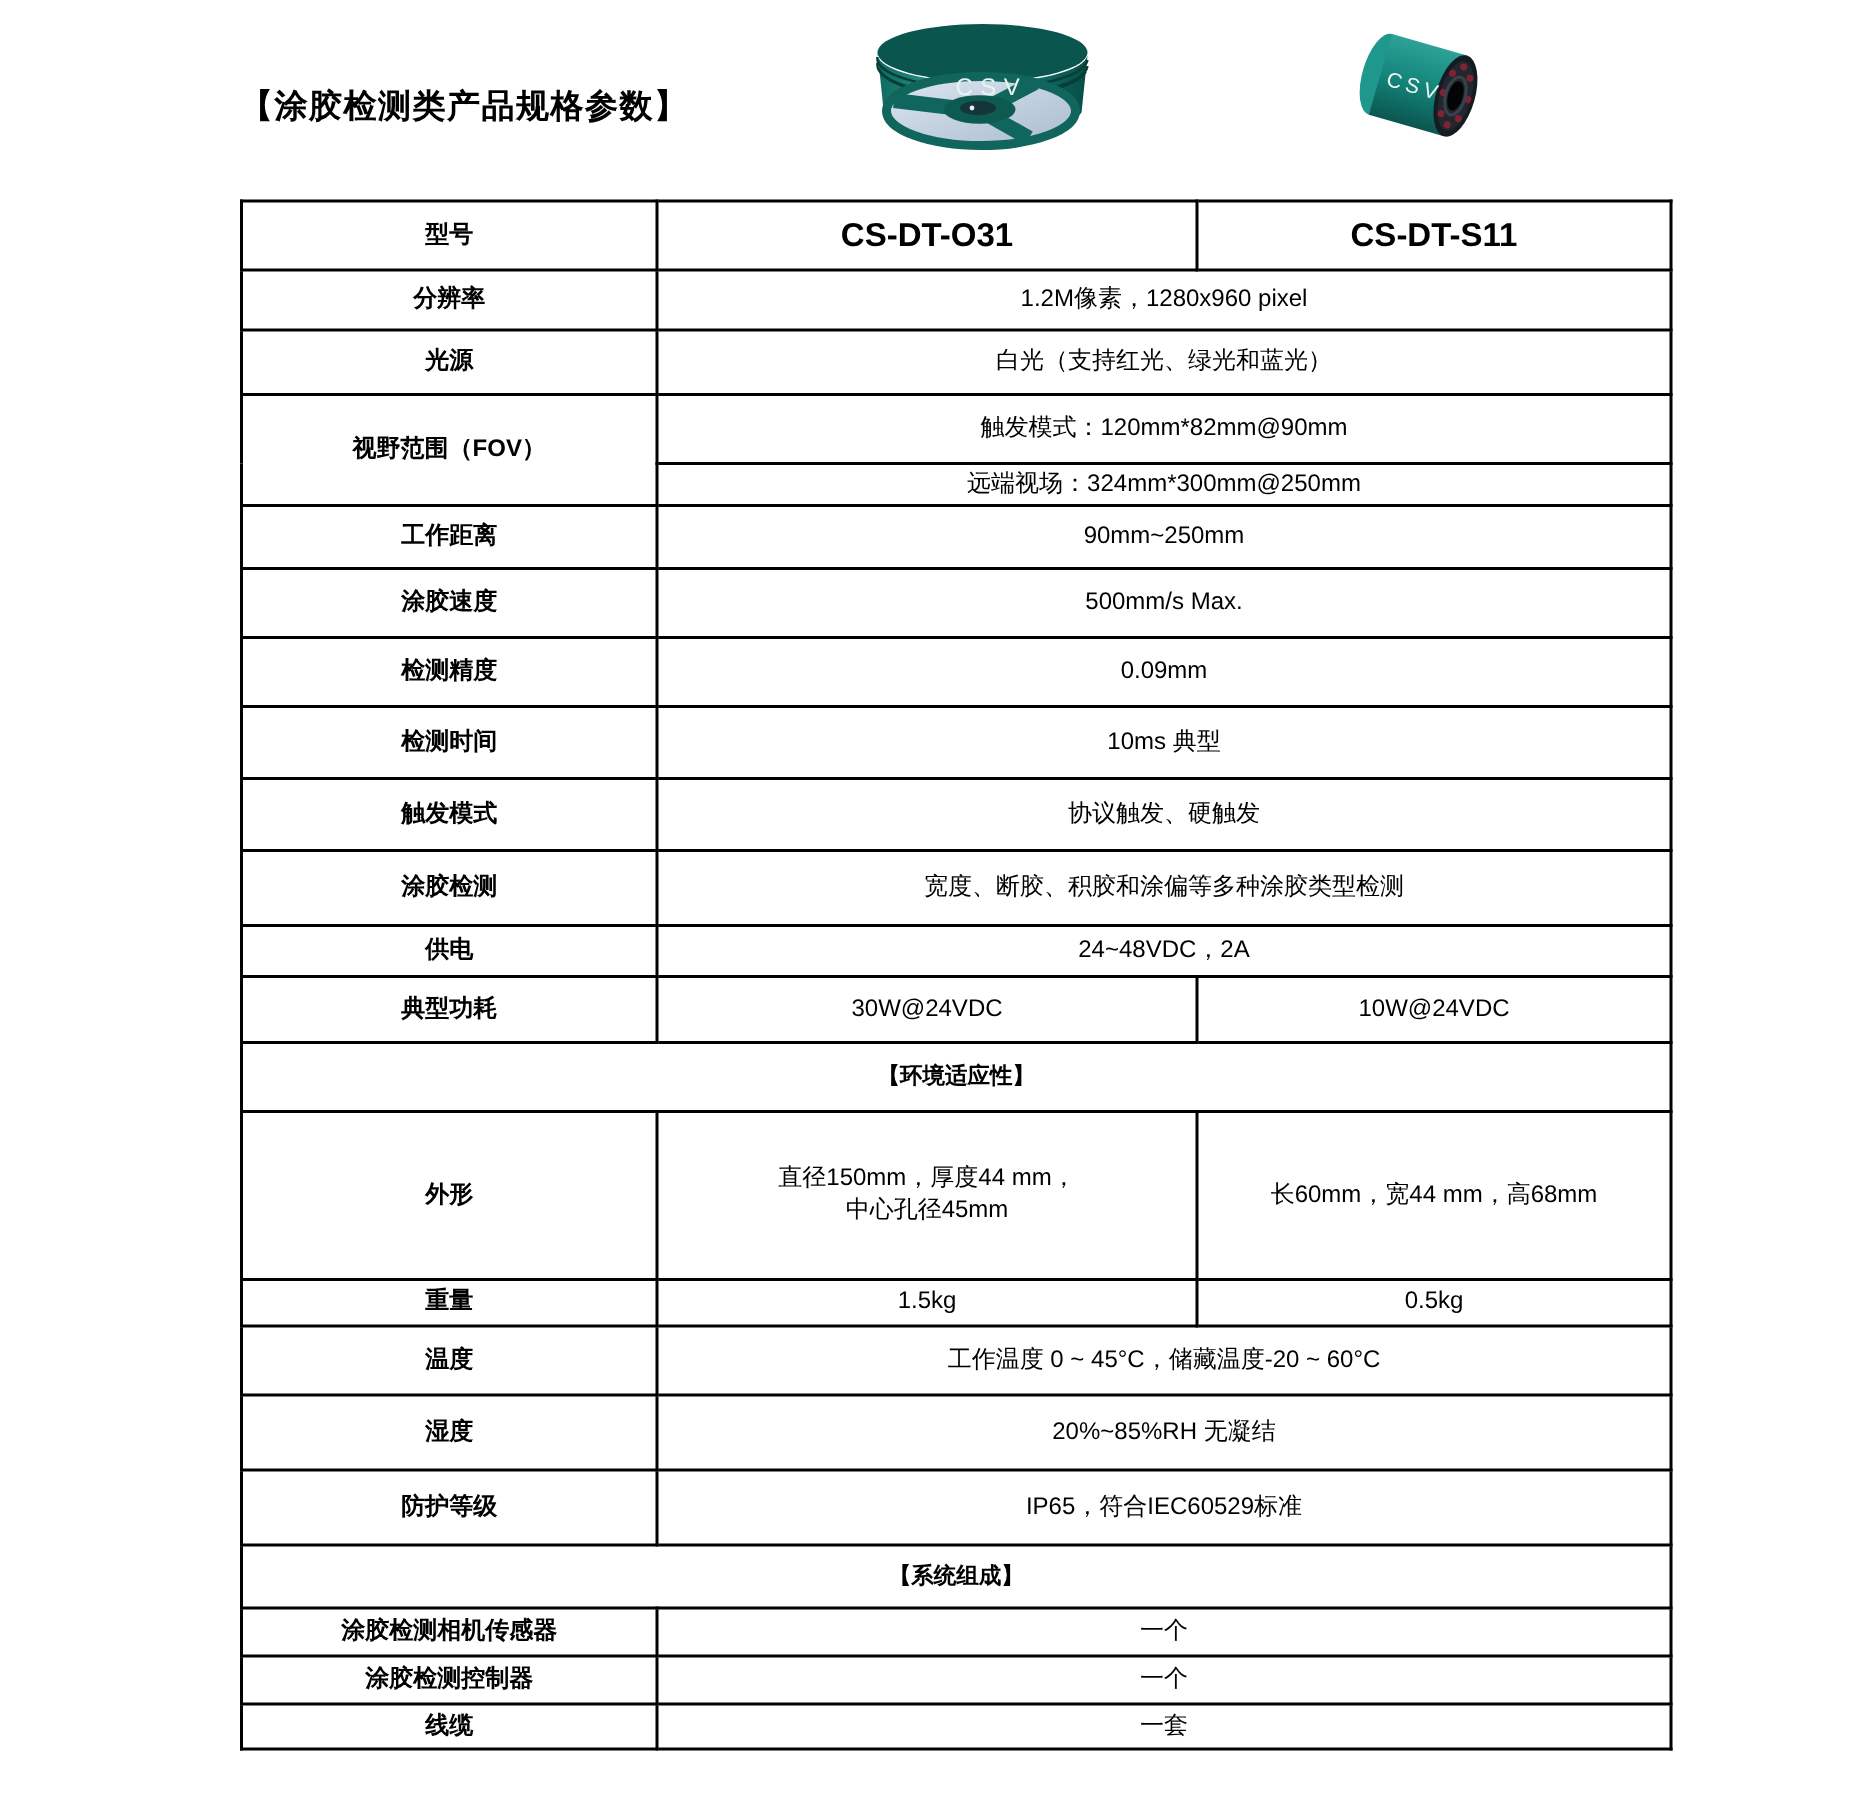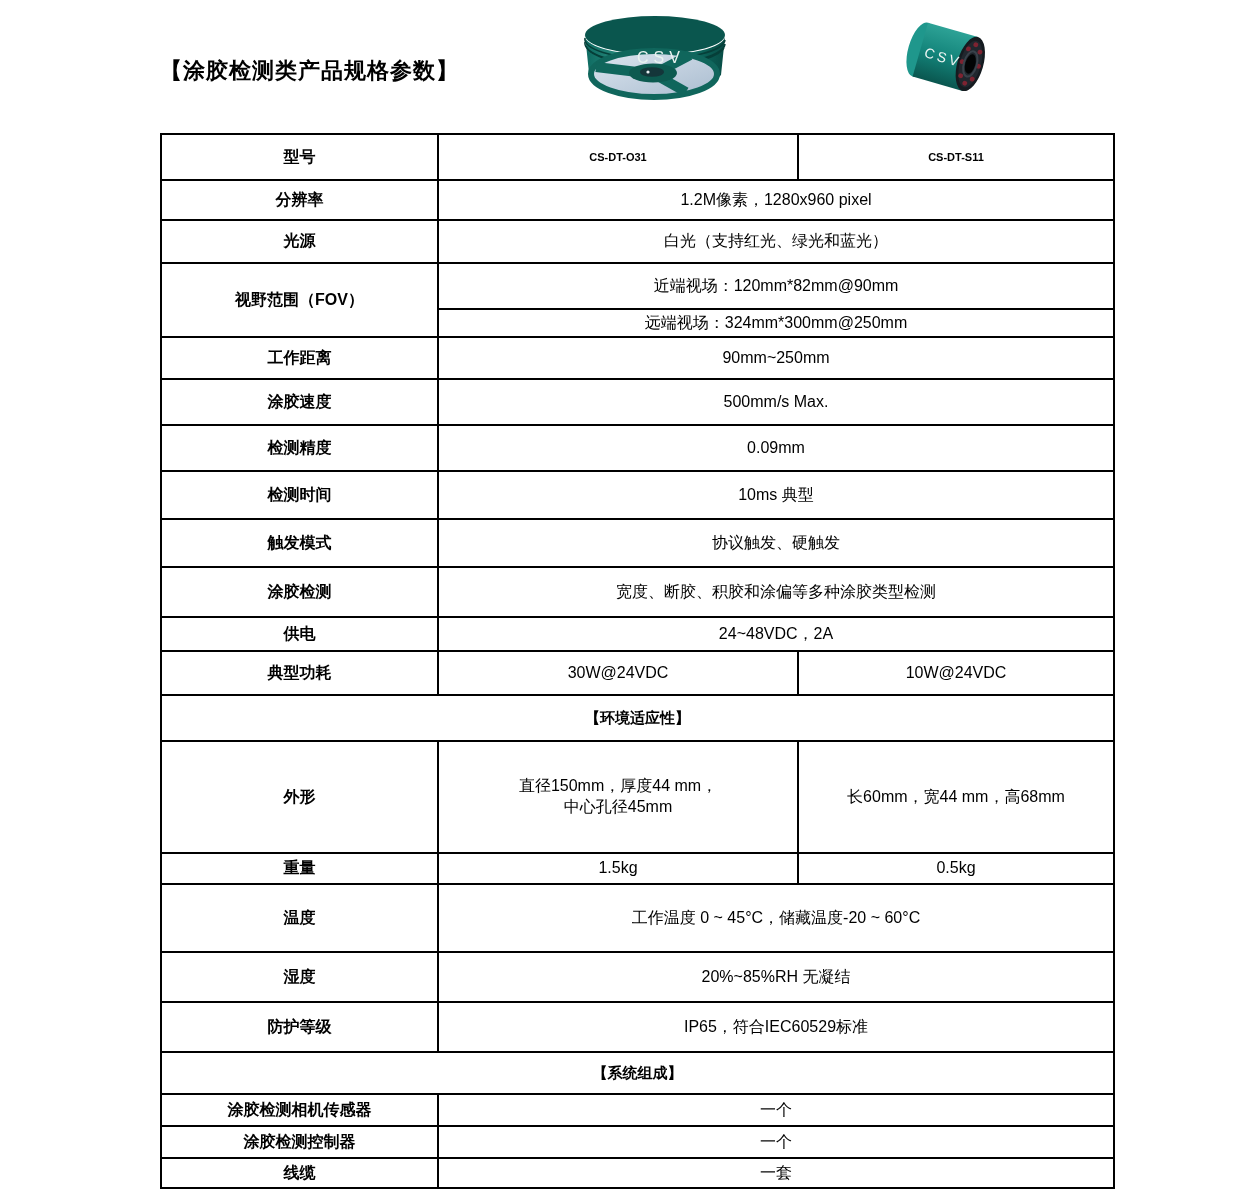--- a/index.html
+++ b/index.html
@@ -22,21 +22,21 @@
     font-size:16px;
     border-radius:20px;
   }
   table.spec td{
     border:2px solid #000;
     text-align:center;vertical-align:middle;
     padding:2px 8px;line-height:1.3;
     overflow:hidden;
   }
   td.lbl{font-weight:bold;}
-  td.model{font-weight:bold;font-size:11px;}
+  td.model{font-weight:bold;font-size:22px;}
   td.sect{font-weight:bold;font-size:15px;}
   td.thin-b{border-bottom-width:1px;}
   td.thin-t{border-top-width:1px;}
   .two-line span{display:block;}
 </style>
 </head>
 <body>
 
 <div class="page-title">【涂胶检测类产品规格参数】</div>
 
@@ -119,21 +119,21 @@
     <td colspan="2">1.2M像素，1280x960 pixel</td>
   </tr>
 
   <tr style="height:43px">
     <td class="lbl">光源</td>
     <td colspan="2">白光（支持红光、绿光和蓝光）</td>
   </tr>
 
   <tr style="height:46px">
     <td class="lbl" rowspan="2">视野范围（FOV）</td>
-    <td colspan="2" class="thin-b">近端视场：120mm*82mm@90mm</td>
+    <td colspan="2" class="thin-b">触发模式：120mm*82mm@90mm</td>
   </tr>
   <tr style="height:28px">
     <td colspan="2" class="thin-t">远端视场：324mm*300mm@250mm</td>
   </tr>
 
   <tr style="height:42px">
     <td class="lbl">工作距离</td>
     <td colspan="2">90mm~250mm</td>
   </tr>
 
@@ -185,21 +185,21 @@
     </td>
     <td>长60mm，宽44 mm，高68mm</td>
   </tr>
 
   <tr style="height:31px">
     <td class="lbl">重量</td>
     <td>1.5kg</td>
     <td>0.5kg</td>
   </tr>
 
-  <tr style="height:68px">
+  <tr style="height:46px">
     <td class="lbl">温度</td>
     <td colspan="2">工作温度 0 ~ 45°C，储藏温度-20 ~ 60°C</td>
   </tr>
 
   <tr style="height:50px">
     <td class="lbl">湿度</td>
     <td colspan="2">20%~85%RH 无凝结</td>
   </tr>
 
   <tr style="height:50px">

